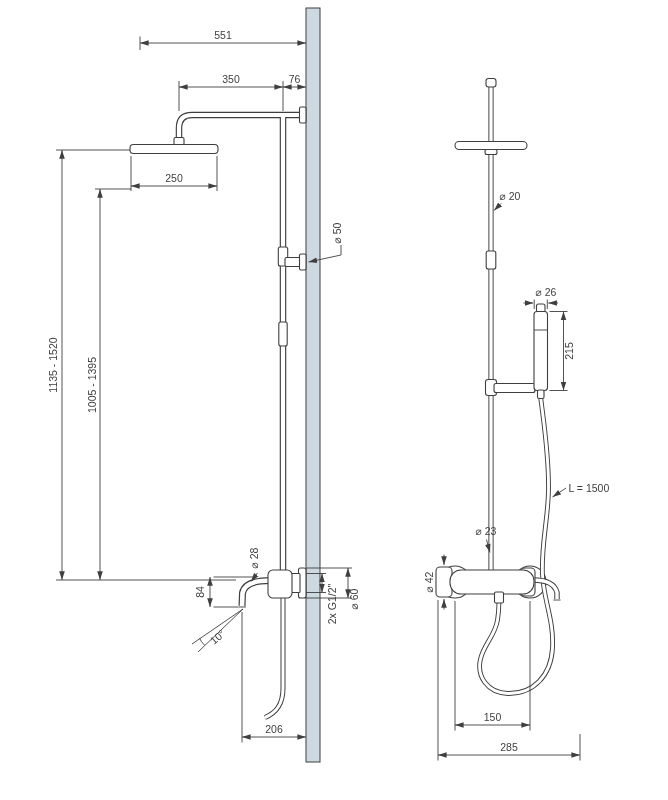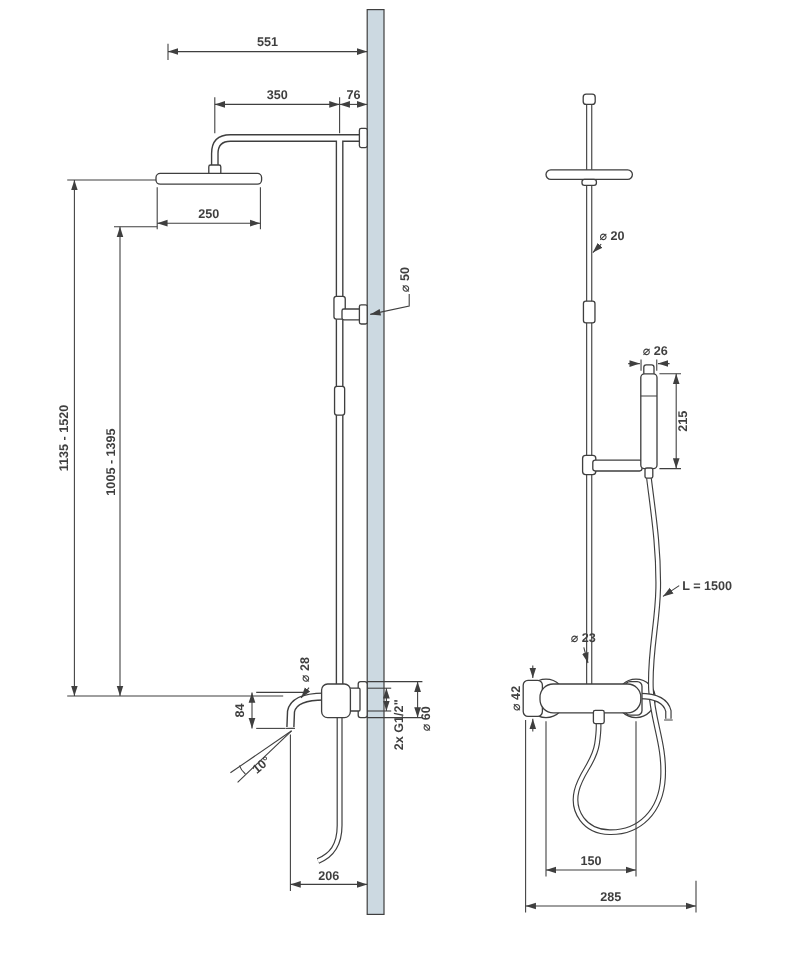--- a/index.html
+++ b/index.html
@@ -1,16 +1,16 @@
 <!DOCTYPE html>
 <html style="--c-line: #3f3f3f; --c-wall_fill: #ccd9e1; --c-background: #ffffff;"><head>
 <meta charset="utf-8">
 <style>
   html,body{margin:0;padding:0;background:#fff;}
-  .page{width:612px;height:800px;background:var(--c-background,#ffffff);overflow:hidden;font-weight:bold;}
+  .page{width:612px;height:800px;background:var(--c-background,#ffffff);overflow:hidden;}
   svg{display:block;}
   svg text{font-family:"Liberation Sans","DejaVu Sans",sans-serif;font-size:10.5px;fill:var(--c-line,#3f3f3f);}
   .wall{fill:var(--c-wall_fill,#ccd9e1);stroke:var(--c-line,#3f3f3f);stroke-width:1;}
   .outline{fill:#fff;stroke:var(--c-line,#3f3f3f);stroke-width:1.1;}
   .dark{fill:none;stroke:var(--c-line,#3f3f3f);stroke-linejoin:round;stroke-linecap:butt;}
   .white{fill:none;stroke:#ffffff;stroke-linejoin:round;stroke-linecap:butt;}
   .dim{fill:none;stroke:var(--c-line,#3f3f3f);stroke-width:0.9;}
   .thin{fill:none;stroke:var(--c-line,#3f3f3f);stroke-width:0.9;}
 </style>
 </head>

